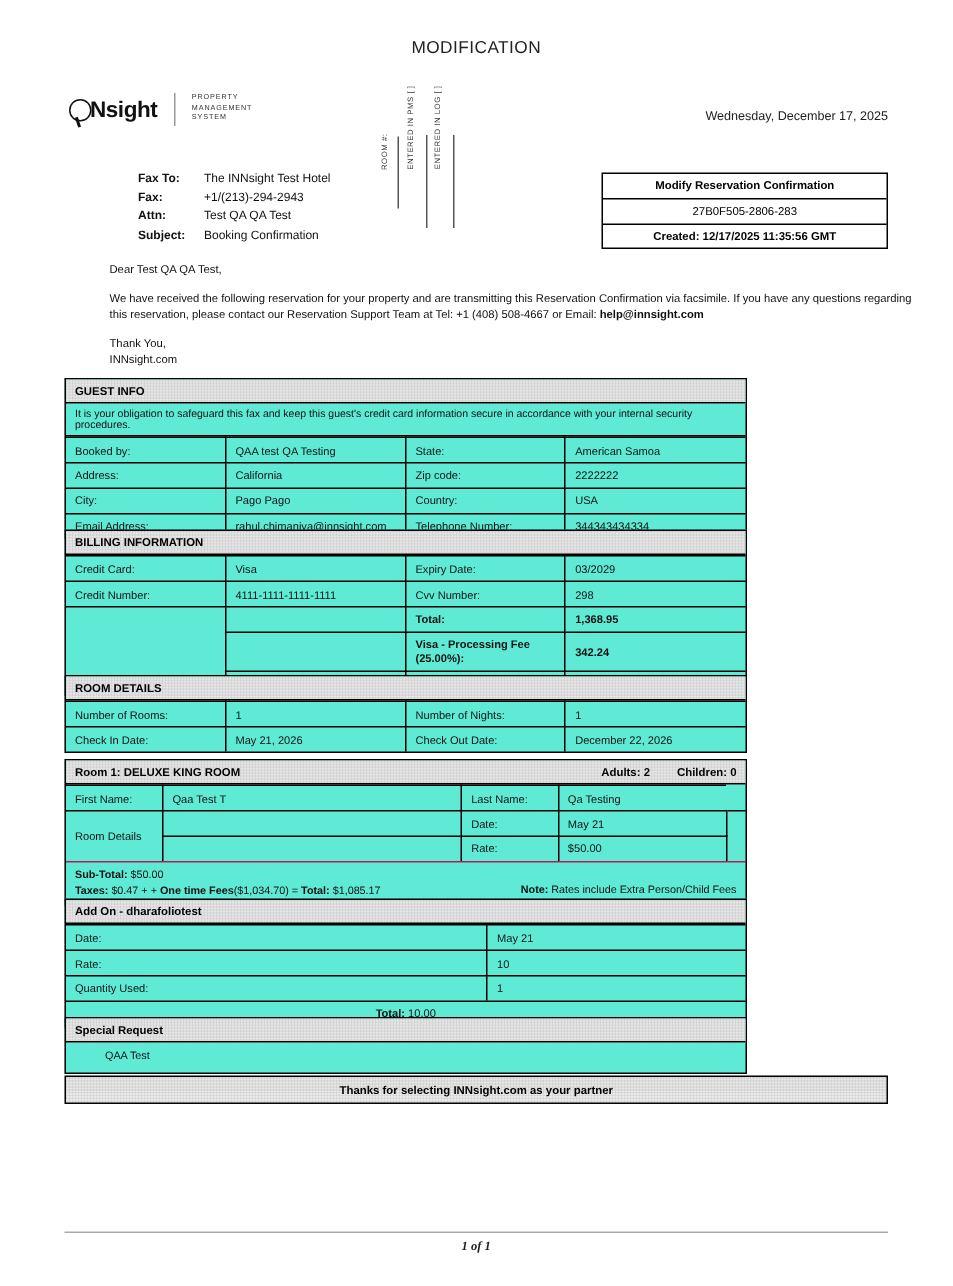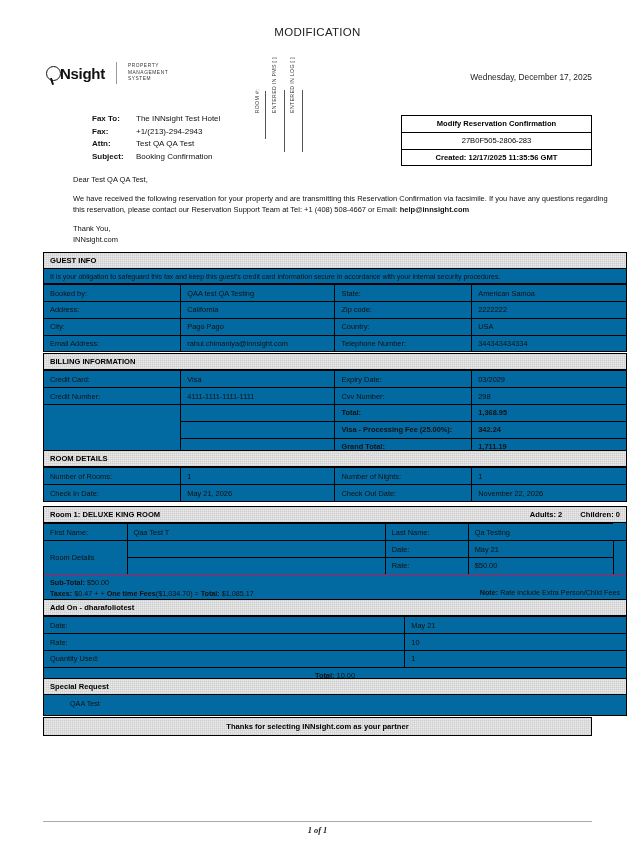--- a/index.html
+++ b/index.html
@@ -163,23 +163,23 @@
     margin-left: 29px;
   }
   .letter p { margin: 0 0 8px 0; }
   .letter p.tight { margin-bottom: 0; }
   .letter b { font-weight: bold; }
 
   
   .section {
     position: absolute;
     left: 43px;
-    width: 584px;
+    width: 455px;
     border: 1px solid #000;
-    background: #0369a1;
+    background: #5eead4;
   }
   .sec-head {
     background: #e9e9e9;
     background-image:
       repeating-linear-gradient(0deg, rgba(0,0,0,0.055) 0 1px, transparent 1px 2px),
       repeating-linear-gradient(90deg, rgba(0,0,0,0.055) 0 1px, transparent 1px 2px);
     border-bottom: 1px solid #000;
     font-weight: bold;
     font-size: 7.6px;
     padding: 3.2px 6px;
@@ -415,21 +415,21 @@
           <tr>
         <td class="c-lab">Number of Rooms:</td>
         <td class="c-val">1</td>
         <td class="c-lab2">Number of Nights:</td>
         <td class="c-val2">1</td>
       </tr>
       <tr>
         <td class="c-lab">Check In Date:</td>
         <td class="c-val">May 21, 2026</td>
         <td class="c-lab2">Check Out Date:</td>
-        <td class="c-val2">November 22, 2026</td>
+        <td class="c-val2">December 22, 2026</td>
       </tr>
     </tbody>
       </table>
   </div>
 
   <div class="section" style="top:506px;">
     <div class="sec-head">
       <span>Room 1: DELUXE KING ROOM</span>
       <span class="spacer"></span>
       <span>Adults: 2</span>
@@ -456,21 +456,21 @@
         <td>$50.00</td>
       </tr>
     </tbody>
       </table>
     <div style="border-top:1px solid #be185d;">
       <div class="summary-row">
         <div class="summary-left">
           <div><b>Sub-Total:</b> <span>$50.00</span></div>
           <div><b>Taxes:</b> <span>$0.47 + + </span><b>One time Fees</b><span>($1,034.70) = </span><b>Total:</b><span> $1,085.17</span></div>
         </div>
-        <div class="summary-right"><b>Note:</b><span> Rate include Extra Person/Child Fees</span></div>
+        <div class="summary-right"><b>Note:</b><span> Rates include Extra Person/Child Fees</span></div>
       </div>
     </div>
   </div>
 
   <div class="section" style="top:599px;">
     <div class="sec-head">Add On - dharafoliotest</div>
     <table class="grid">
       <tbody>
           <tr>
         <td style="width:62%;">Date:</td>

